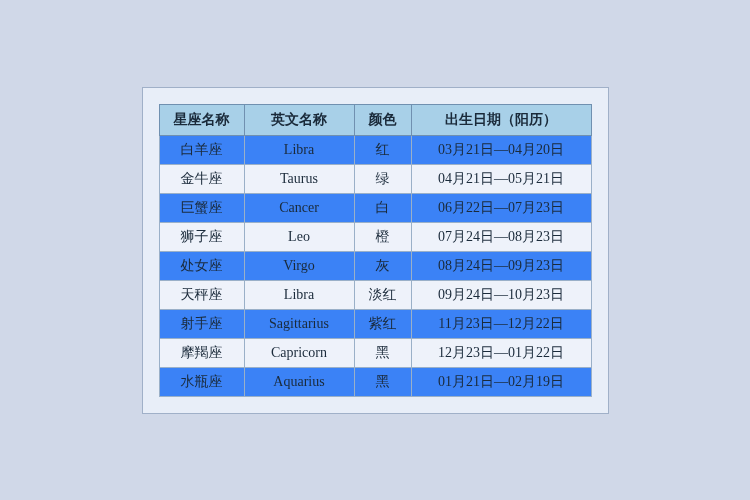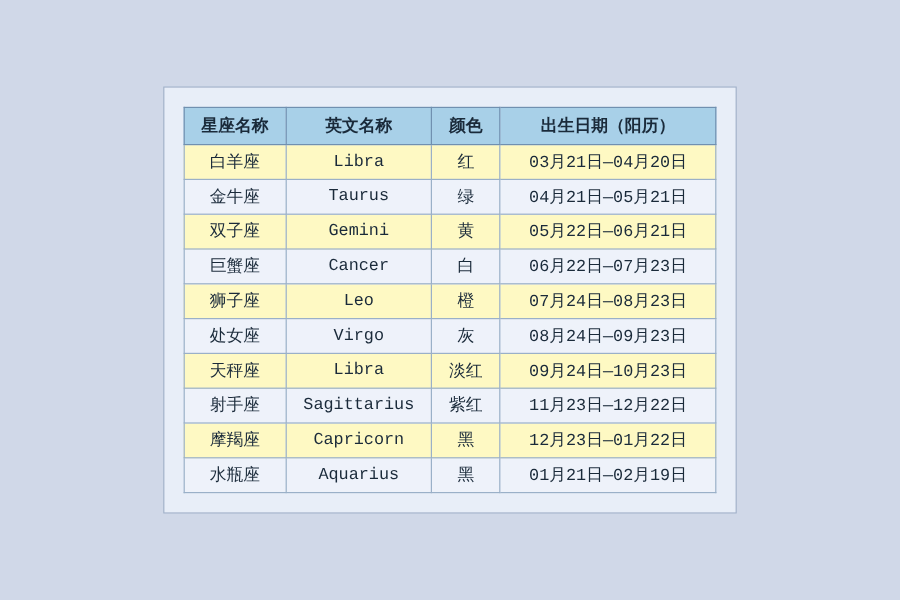--- a/index.html
+++ b/index.html
@@ -16,21 +16,20 @@
       align-items: center;
       justify-content: center;
       font-family: "SimSun", "宋体", serif;
       font-size: 14px;
     }
 
     .table-container {
       background-color: #e8eef8;
       border: 1px solid #a0b0c8;
       padding: 16px;
-      font-family: Liberation Mono, monospace;
     }
 
     table {
       border-collapse: collapse;
       background-color: #f0f4fc;
     }
 
     th {
       background-color: #a8d0e8;
       border: 1px solid #7090b0;
@@ -40,21 +39,21 @@
       font-size: 14px;
       color: #1a2a3a;
     }
 
     td {
       border: 1px solid #9ab0c8;
       padding: 5px 14px;
       text-align: center;
       font-size: 14px;
       color: #1a2a3a;
-      background-color: #fef9c3;
+      background-color: #3b82f6;
     }
 
     tr:nth-child(even) td {
       background-color: #eef2fa;
     }
 
     .col-chinese { min-width: 80px; }
     .col-english { min-width: 110px; }
     .col-color { min-width: 50px; text-align: center; }
     .col-date { min-width: 180px; }
@@ -77,26 +76,20 @@
           <td>白羊座</td>
           <td>Libra</td>
           <td>红</td>
           <td>03月21日—04月20日</td>
         </tr>
         <tr>
           <td>金牛座</td>
           <td>Taurus</td>
           <td>绿</td>
           <td>04月21日—05月21日</td>
-        </tr>
-        <tr>
-          <td>双子座</td>
-          <td>Gemini</td>
-          <td>黄</td>
-          <td>05月22日—06月21日</td>
         </tr>
         <tr>
           <td>巨蟹座</td>
           <td>Cancer</td>
           <td>白</td>
           <td>06月22日—07月23日</td>
         </tr>
         <tr>
           <td>狮子座</td>
           <td>Leo</td>

